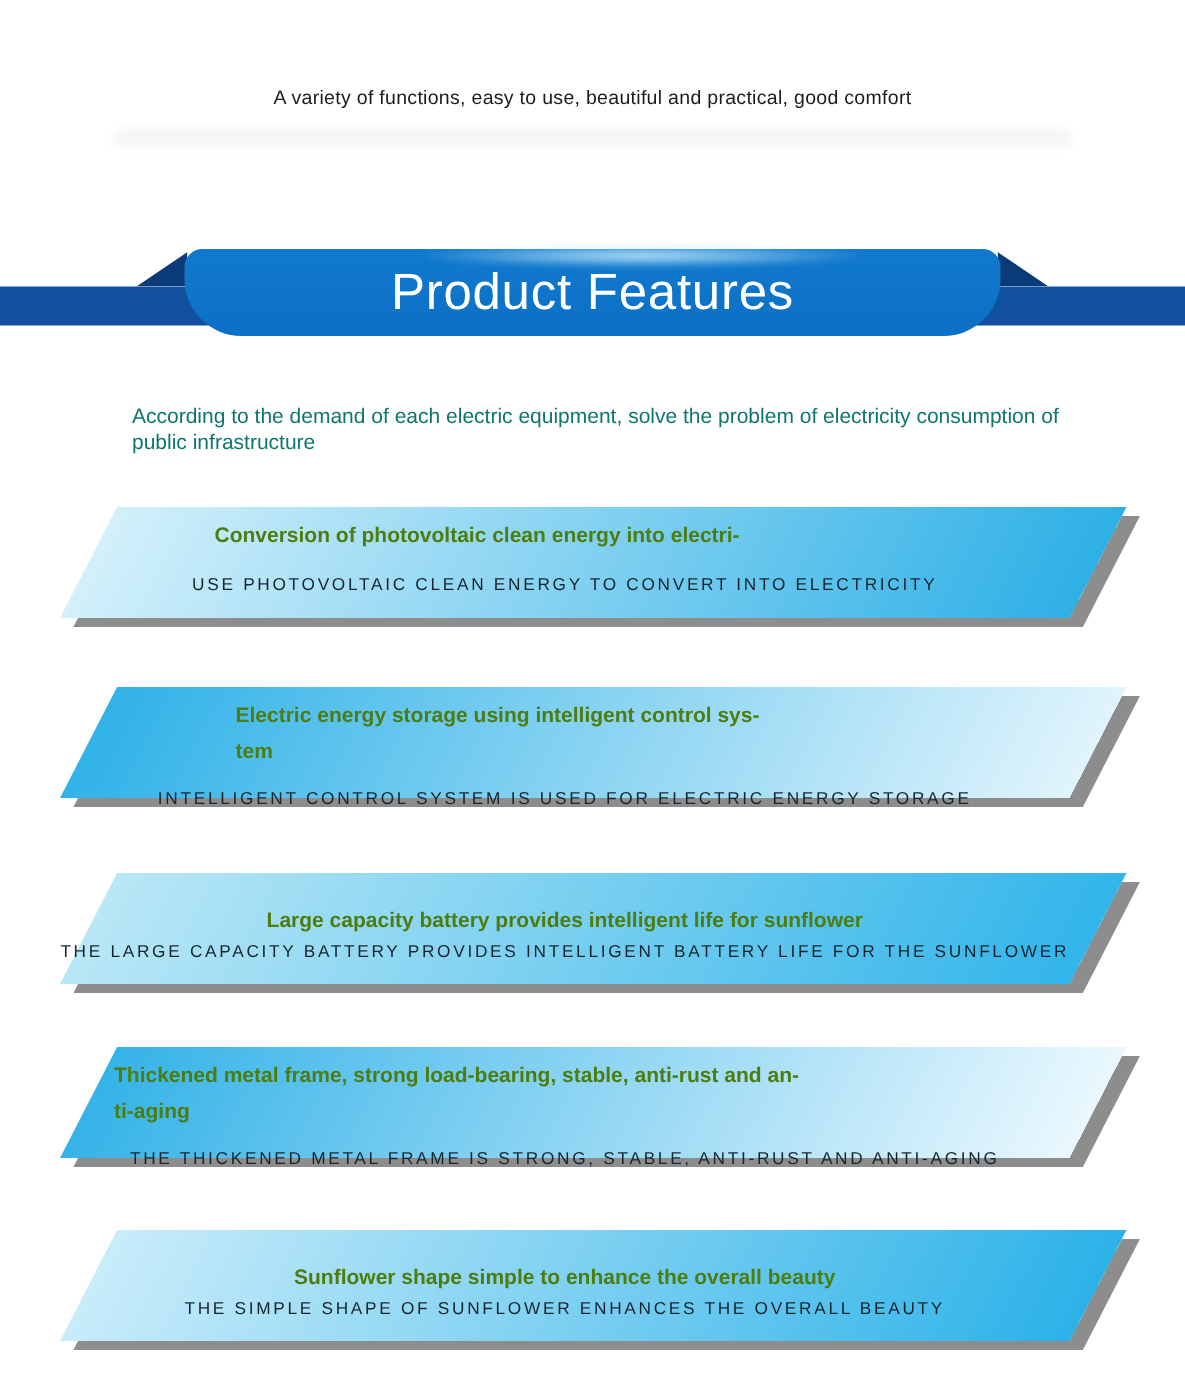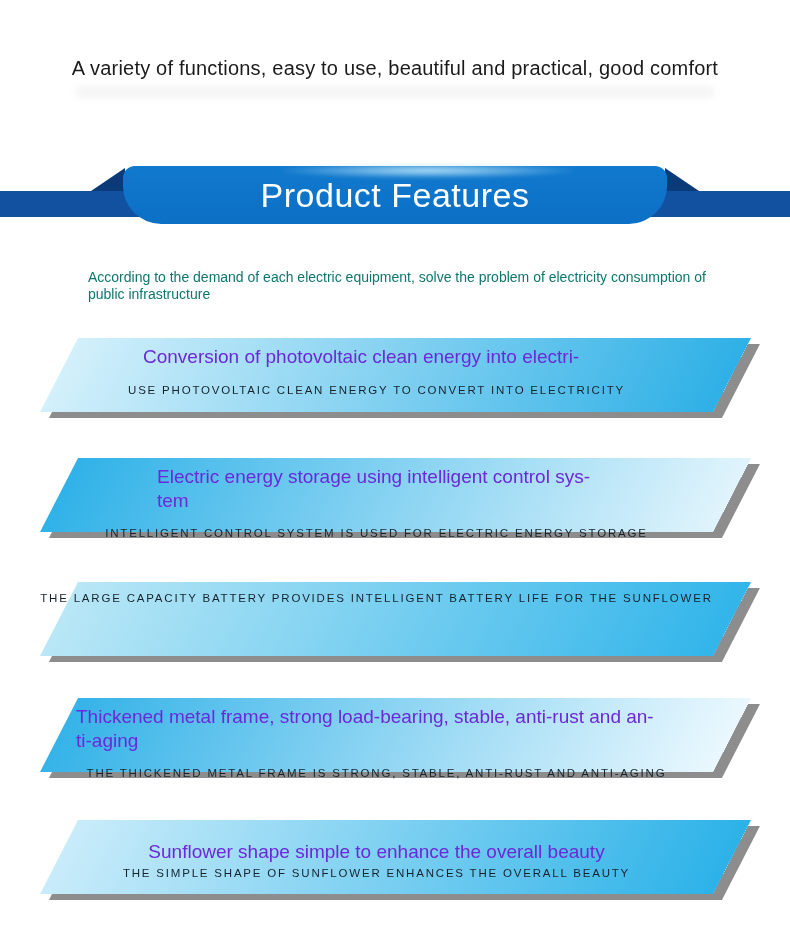--- a/index.html
+++ b/index.html
@@ -3,21 +3,21 @@
 <meta charset="utf-8">
 <style>
   html,body{margin:0;padding:0;background:#ffffff;}
   .page{
     position:relative;width:790px;height:928px;background:#ffffff;
     overflow:hidden;font-family:"Liberation Sans", sans-serif;
   }
   
   .page-heading{
     position:absolute;top:57px;left:0;width:100%;
-    text-align:center;font-size:20px;font-weight:400;color:#1b1b1b;
+    text-align:center;font-size:13px;font-weight:400;color:#1b1b1b;
     letter-spacing:0.2px;
   }
   .ghost-line{
     position:absolute;top:86px;left:75px;width:640px;height:12px;
     background:rgba(80,80,80,0.06);filter:blur(3px);border-radius:6px;
   }
   
   .ribbon{position:absolute;top:0;left:0;width:100%;height:260px;}
   .ribbon-band{
     position:absolute;top:191px;left:0;width:100%;height:26px;
@@ -53,21 +53,21 @@
     position:absolute;left:0;top:0;width:100%;height:100%;
     transform:skewX(-27.2deg);transform-origin:0 100%;
     box-shadow:12px 6px 0 #8d8d8d;
   }
   .f1 .shape{background:linear-gradient(90deg,#d3f0fb,#2eb0e6);}
   .f2 .shape{background:linear-gradient(90deg,#30b2e8,#e0f4fc);}
   .f3 .shape{background:linear-gradient(90deg,#b9e7f6,#32b5ea);}
   .f4 .shape{background:linear-gradient(90deg,#35b3e8,#eaf8fe);}
   .f5 .shape{background:linear-gradient(90deg,#c9ecfa,#2cb2e8);}
   .content{position:absolute;left:0;top:0;width:100%;height:100%;padding-top:7px;box-sizing:border-box;z-index:2;}
-  .title{font-size:19px;line-height:23.5px;color:#6d28d9;font-weight:400;}
+  .title{font-size:14px;line-height:23.5px;color:#4d7c0f;font-weight:700;}
   .f1 .title{padding-left:103px;}
   .f2 .title{padding-left:117px;}
   .f4 .title{padding-left:36px;}
   .f3 .title,.f5 .title{text-align:center;margin-top:13px;}
   .subtitle{
     text-align:center;font-size:11.5px;letter-spacing:1.8px;
     color:#16242e;font-weight:500;margin-top:15px;white-space:nowrap;
   }
   .f3 .subtitle,.f5 .subtitle{margin-top:3px;}
 </style>
@@ -108,20 +108,23 @@
         <div>Electric energy storage using intelligent control sys-</div>
         <div>tem</div>
       </div>
       <div class="subtitle">INTELLIGENT CONTROL SYSTEM IS USED FOR ELECTRIC ENERGY STORAGE</div>
     </div>
   </div>
 
   <div class="feature f3">
     <div class="shape" style="background: linear-gradient(90deg, rgb(185, 231, 246), rgb(50, 181, 234));"></div>
     <div class="content">
+      <div class="title">
+        <div>Large capacity battery provides intelligent life for sunflower</div>
+      </div>
       <div class="subtitle">THE LARGE CAPACITY BATTERY PROVIDES INTELLIGENT BATTERY LIFE FOR THE SUNFLOWER</div>
     </div>
   </div>
 
   <div class="feature f4">
     <div class="shape" style="background: linear-gradient(90deg, rgb(53, 179, 232), rgb(234, 248, 254));"></div>
     <div class="content">
       <div class="title">
         <div>Thickened metal frame, strong load-bearing, stable, anti-rust and an-</div>
         <div>ti-aging</div>

